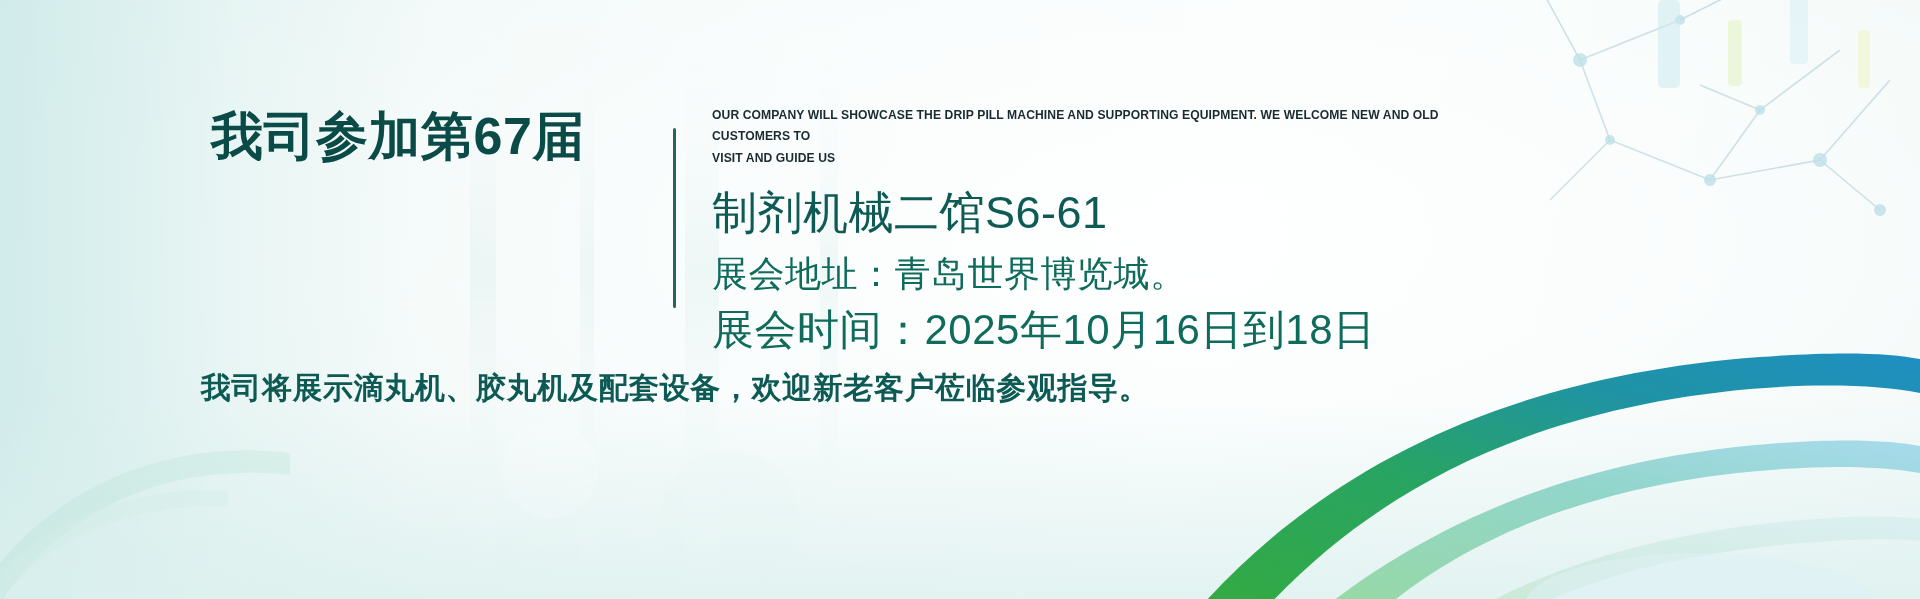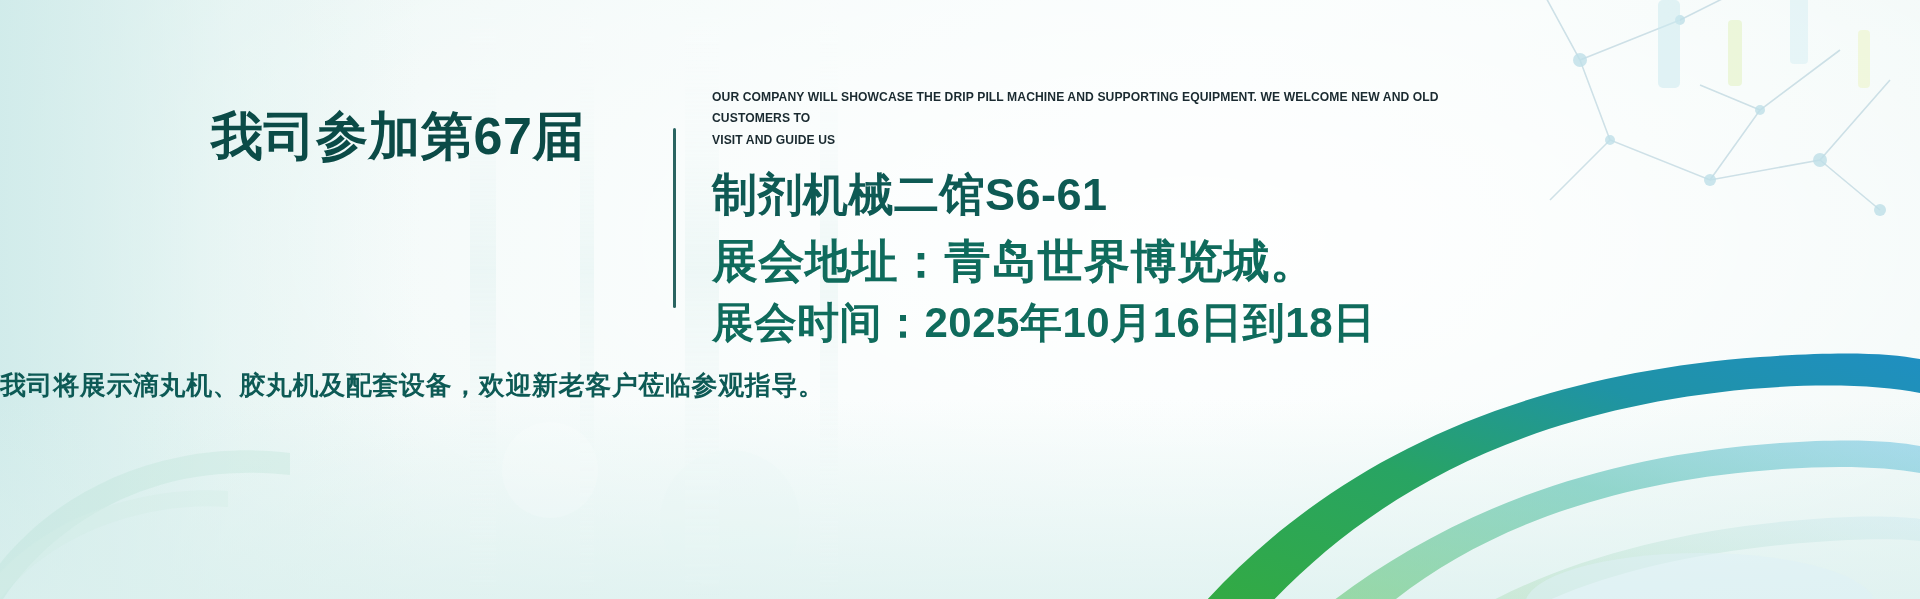--- a/index.html
+++ b/index.html
@@ -45,52 +45,52 @@
   }
   #left-title .tline{display:block;white-space:nowrap;}
 
   
   #divider{
     position:absolute;left:673px;top:128px;width:3px;height:180px;
     background:#0d4f4b;opacity:.88;border-radius:2px;
   }
 
   
-  #right-col{position:absolute;left:712px;top:86px;width:1130px;}
+  #right-col{position:absolute;left:712px;top:104px;width:1130px;}
 
   #eng-block{
     color:#1a2a30;font-size:13.2px;line-height:1.62;
     font-weight:600;letter-spacing:.1px;
     transform:scaleX(.92);transform-origin:left top;
     width:832px;
     font-family:"Liberation Sans","DejaVu Sans",sans-serif;
   }
   #eng-block .eline{display:block;}
 
   #hall-line{
     margin-top:20px;
-    color:#0e5a54;font-weight:700;font-size:45px;line-height:1.12;
+    color:#0e5a54;font-weight:400;font-size:45px;line-height:1.12;
     letter-spacing:.5px;white-space:nowrap;
   }
   #addr-line{
     margin-top:14px;
-    color:#0f6b5c;font-weight:700;font-size:46px;line-height:1.14;
+    color:#0f6b5c;font-weight:400;font-size:36px;line-height:1.14;
     letter-spacing:.5px;white-space:nowrap;
   }
   #date-line{
     margin-top:12px;
-    color:#0f6b5c;font-weight:700;font-size:42px;line-height:1.14;
+    color:#0f6b5c;font-weight:400;font-size:42px;line-height:1.14;
     letter-spacing:.5px;white-space:nowrap;
   }
 
   
   #bottom-caption{
     position:absolute;left:0;top:368px;width:1350px;
-    text-align:left;color:#0d5a55;
-    font-weight:700;font-size:26px;letter-spacing:.6px;white-space:nowrap;
+    text-align:center;color:#0d5a55;
+    font-weight:700;font-size:30px;letter-spacing:.6px;white-space:nowrap;
   }
 </style>
 </head>
 <body>
 
 <div id="banner">
 
   <div class="wash-left"></div>
   <div class="wash-bottom"></div>
 

